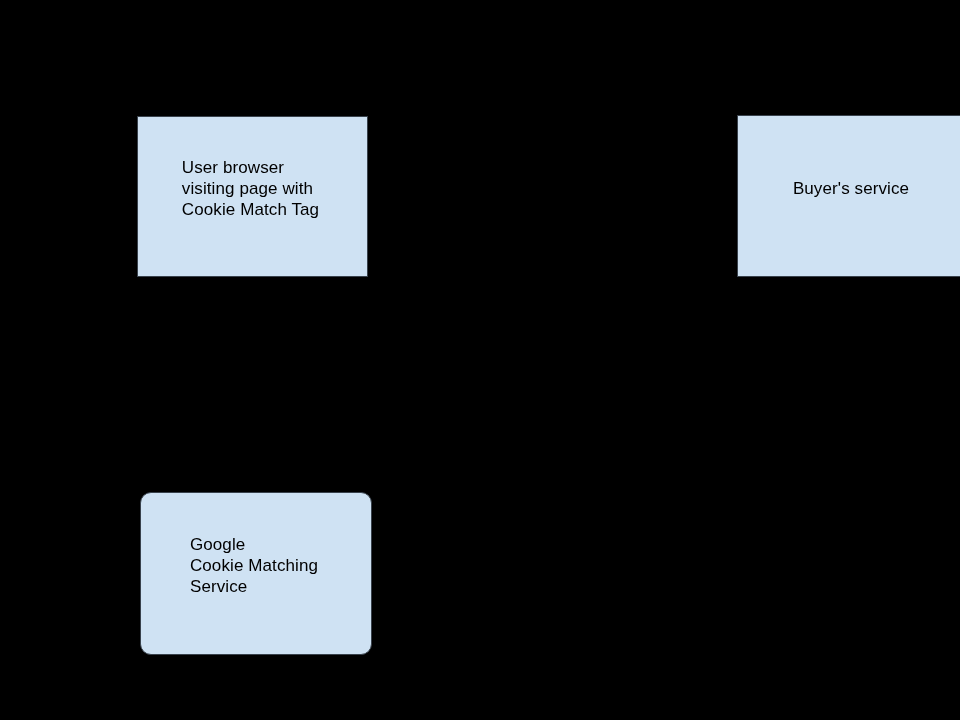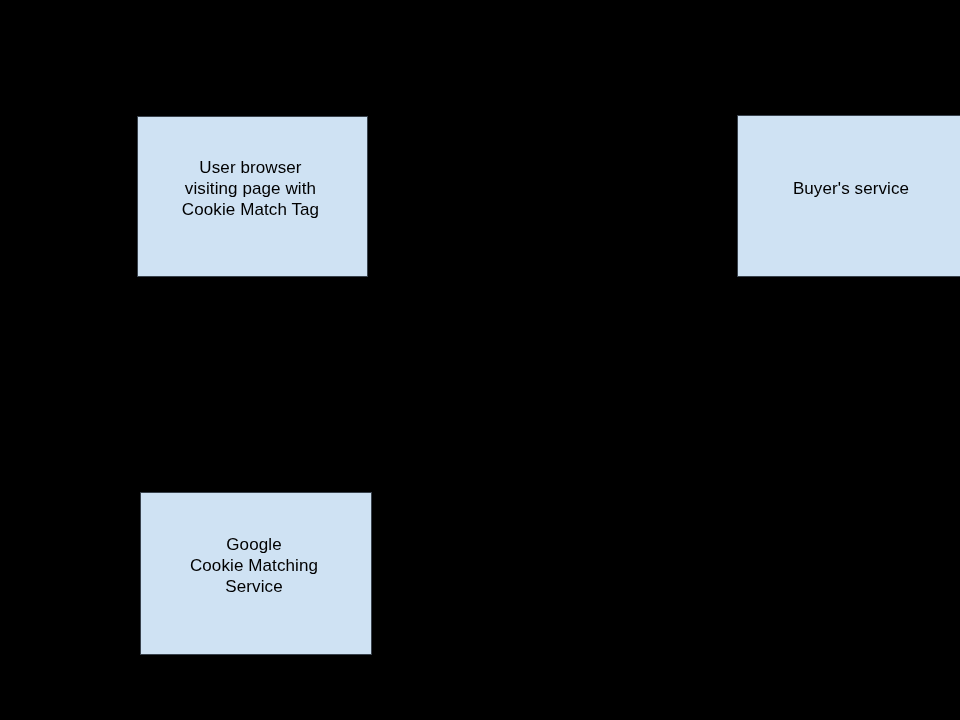--- a/index.html
+++ b/index.html
@@ -18,34 +18,33 @@
     height: 720px;
     background: #000000;
   }
   .node {
     position: absolute;
     box-sizing: border-box;
     border: 1px solid #39424c;
     display: flex;
     align-items: center;
     justify-content: center;
-    text-align: center;
     
     padding: 0 14px 16px 10px;
   }
   .node-label {
     font-size: 17px;
     line-height: 21px;
     white-space: pre-line;
     letter-spacing: 0.1px;
   }
   
   .node-user-browser      { left: 137px; top: 116px; width: 231px; height: 161px; }
   .node-buyers-service    { left: 697px; top: 115px; width: 232px; height: 162px; }
-  .node-google-cms        { left: 140px; top: 492px; width: 232px; height: 163px; }
+  .node-google-cms        { left: 140px; top: 492px; width: 232px; height: 163px; border-radius: 11px; }
 </style>
 </head>
 <body>
 
 <div class="canvas" style="background: rgb(0, 0, 0);">
 
   <div class="node node-user-browser" style="background: rgb(207, 226, 243); border-color: rgb(57, 66, 76); color: rgb(0, 0, 0);">
     <span class="node-label">User browser
 visiting page with
 Cookie Match Tag</span>

